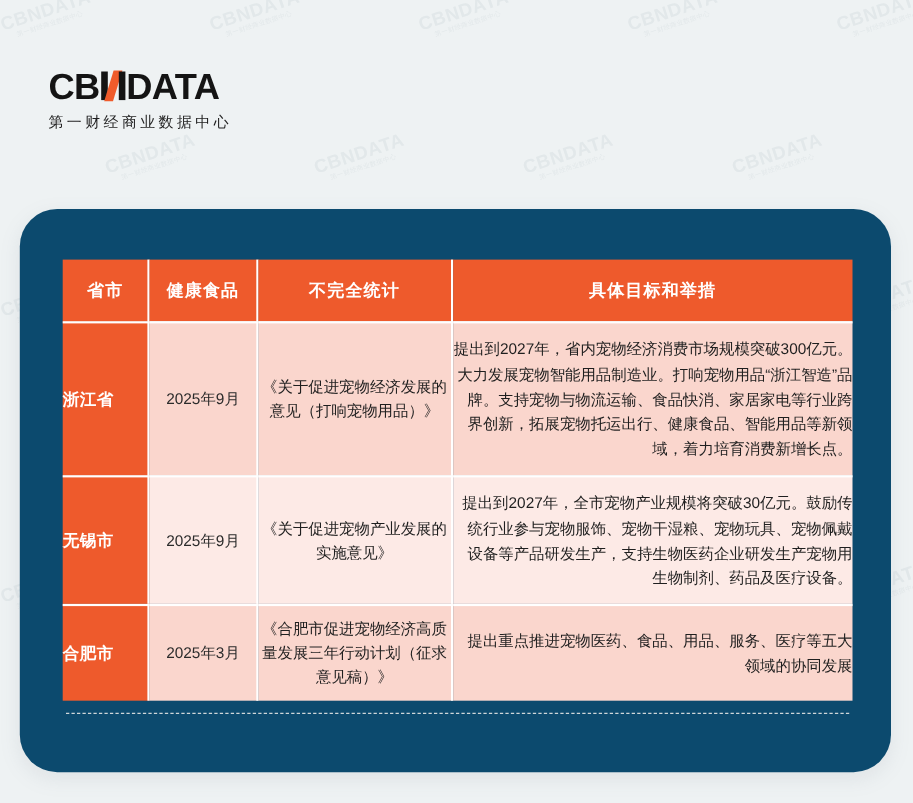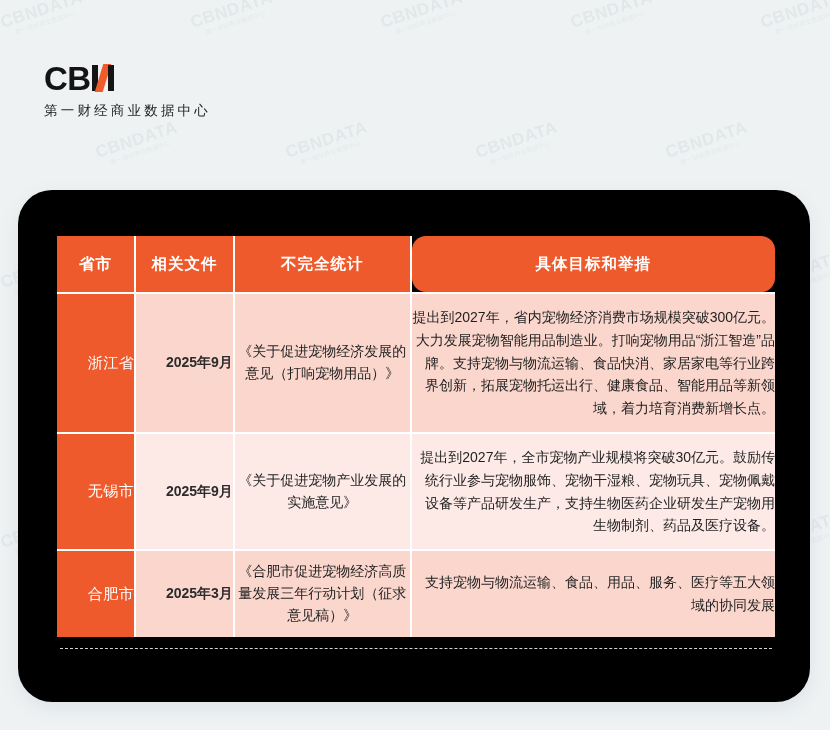--- a/index.html
+++ b/index.html
@@ -109,21 +109,21 @@
     white-space: nowrap;
   }
 
   
   #content-card {
     position: absolute;
     left: 18px;
     top: 190px;
     width: 792px;
     height: 512px;
-    background: #000000;
+    background: #0c4a6e;
     border-radius: 34px;
     box-shadow: 0 6px 18px rgba(120, 135, 145, 0.13);
   }
 
   
   #policy-table {
     position: absolute;
     left: 39px;
     top: 46px;
     width: 718px;
@@ -145,34 +145,33 @@
     letter-spacing: 1px;
     text-align: center;
     border-right: 2px solid #ffffff;
   }
   thead th:last-child { border-right: none; }
 
   td.province-cell {
     background: #ee5a2c;
     color: #ffffff;
     font-size: 15px;
-    font-weight: normal;
-    text-align: right;
+    font-weight: bold;
+    text-align: left;
     letter-spacing: 0.5px;
     border-right: 2px solid #ffffff;
     border-top: 2px solid #ffffff;
   }
   td.date-cell {
     font-size: 14px;
     color: #2b2b2b;
-    text-align: right;
+    text-align: center;
     border-right: 2px solid #ffffff;
     border-top: 2px solid #ffffff;
     padding: 0 4px;
-    font-weight: bold;
   }
   td.doc-cell {
     font-size: 14px;
     color: #1f1f1f;
     text-align: center;
     line-height: 1.55;
     border-right: 2px solid #ffffff;
     border-top: 2px solid #ffffff;
     padding: 6px 10px;
   }
@@ -246,34 +245,35 @@
 <div id="page-root">
 
   <div id="brand-block">
     <div id="logo-wordmark">
       <span>CB</span>
       <span id="logo-n">
         <span class="bar-l"></span>
         <span class="diag"></span>
         <span class="bar-r"></span>
       </span>
+      <span>DATA</span>
     </div>
     <div id="logo-subtitle">第一财经商业数据中心</div>
   </div>
 
 
   <div id="content-card">
 
     <table id="policy-table">
       <thead>
         <tr>
           <th style="width:71px;">省市</th>
-          <th style="width:89px;">相关文件</th>
+          <th style="width:89px;">健康食品</th>
           <th style="width:161px;">不完全统计</th>
-          <th style="width:335px;border-radius:14px;">具体目标和举措</th>
+          <th style="width:335px;">具体目标和举措</th>
         </tr>
       </thead>
       <tbody>
 
         <tr class="shade-a" style="height:140px;">
           <td class="province-cell">浙江省</td>
           <td class="date-cell">2025年9月</td>
           <td class="doc-cell">《关于促进宠物经济发展的意见（打响宠物用品）》</td>
           <td class="measure-cell">提出到2027年，省内宠物经济消费市场规模突破300亿元。大力发展宠物智能用品制造业。打响宠物用品“浙江智造”品牌。支持宠物与物流运输、食品快消、家居家电等行业跨界创新，拓展宠物托运出行、健康食品、智能用品等新领域，着力培育消费新增长点。</td>
         </tr>
@@ -282,21 +282,21 @@
           <td class="province-cell">无锡市</td>
           <td class="date-cell">2025年9月</td>
           <td class="doc-cell">《关于促进宠物产业发展的实施意见》</td>
           <td class="measure-cell">提出到2027年，全市宠物产业规模将突破30亿元。鼓励传统行业参与宠物服饰、宠物干湿粮、宠物玩具、宠物佩戴设备等产品研发生产，支持生物医药企业研发生产宠物用生物制剂、药品及医疗设备。</td>
         </tr>
 
         <tr class="shade-a" style="height:88px;">
           <td class="province-cell">合肥市</td>
           <td class="date-cell">2025年3月</td>
           <td class="doc-cell">《合肥市促进宠物经济高质量发展三年行动计划（征求意见稿）》</td>
-          <td class="measure-cell">支持宠物与物流运输、食品、用品、服务、医疗等五大领域的协同发展</td>
+          <td class="measure-cell">提出重点推进宠物医药、食品、用品、服务、医疗等五大领域的协同发展</td>
         </tr>
 
       </tbody>
     </table>
 
     <div id="source-divider"></div>
 
   </div>
 </div>
 

